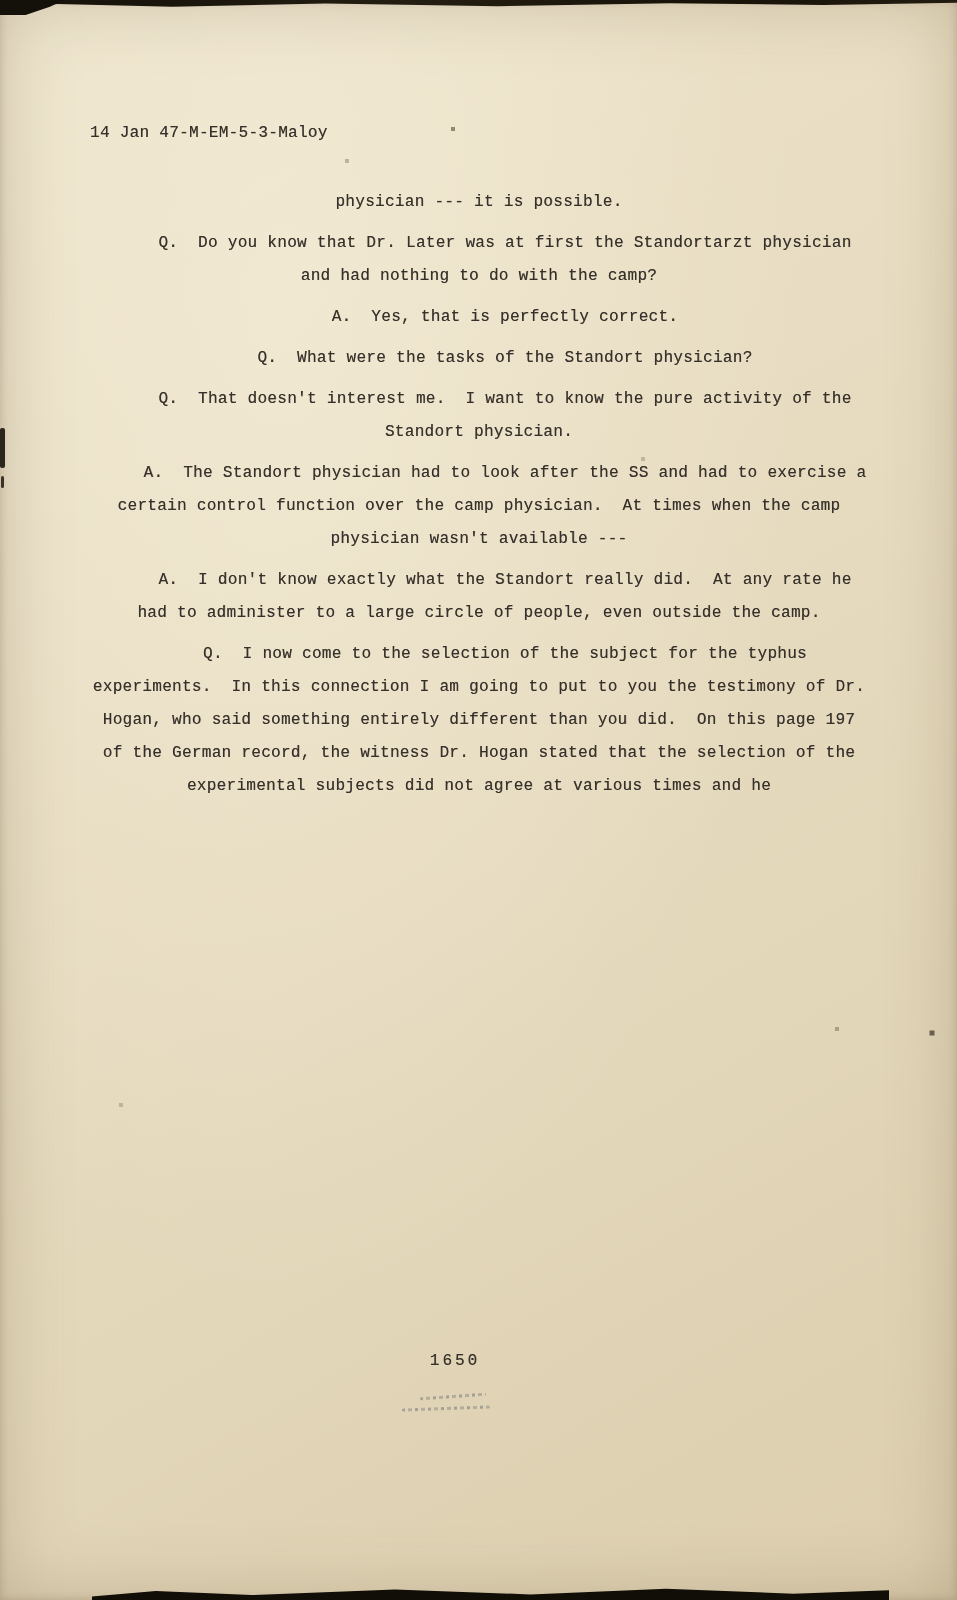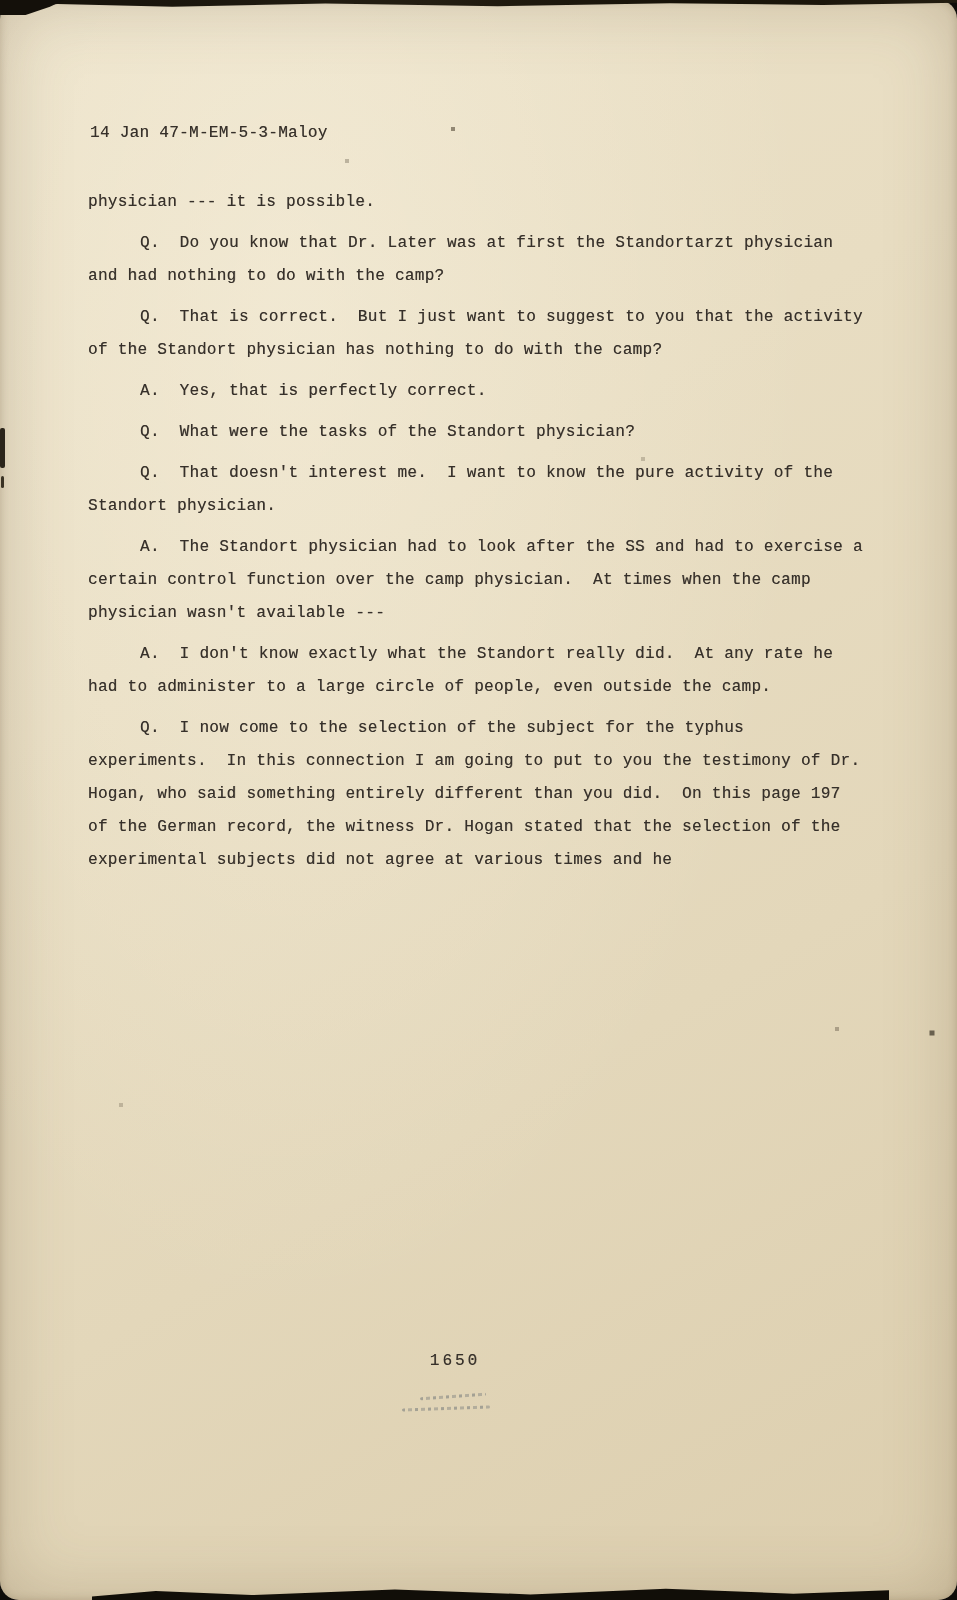--- a/index.html
+++ b/index.html
@@ -14,21 +14,20 @@
 
   .paper {
     position: absolute;
     top: 0; left: 0;
     width: 957px;
     height: 1600px;
     background:
       radial-gradient(ellipse at 30% 20%, rgba(255,250,235,0.35), rgba(0,0,0,0) 55%),
       linear-gradient(150deg, #ece2c9 0%, #e8ddc2 35%, #e3d7ba 65%, #dcceae 100%);
     box-shadow: inset 0 0 70px rgba(110,90,60,0.28), inset 0 0 8px rgba(90,70,45,0.25);
-    border-radius: 19px;
   }
 
   
   .edge-top {
     position: absolute;
     top: 0; left: 0;
     width: 100%;
     height: 9px;
     background: linear-gradient(90deg, #151109 0%, #1b160d 18%, #241e12 45%, #171208 72%, #221c10 100%);
     clip-path: polygon(0 0, 100% 0, 100% 30%, 86% 55%, 70% 35%, 52% 70%, 34% 40%, 18% 75%, 6% 45%, 0 100%);
@@ -97,20 +96,21 @@
     top: 186px;
     width: 782px;
     font-size: 16px;
     line-height: 33px;
     letter-spacing: 0.3px;
   }
   .para {
     margin: 0 0 8px 0;
     white-space: pre-wrap;
     text-indent: 52px;
+    text-align: center;
   }
   .para.noindent {
     text-indent: 0;
   }
 
   .page-number {
     position: absolute;
     top: 1352px;
     left: 405px;
     width: 100px;
@@ -152,21 +152,20 @@
   <div class="edge-left-mark-2"></div>
   <div class="specks"></div>
 
   <div class="header ink">
     <div>14 Jan 47-M-EM-5-3-Maloy</div>
   </div>
 
   <div class="body-text ink">
     <p class="para noindent">physician --- it is possible.</p>
     <p class="para">Q.  Do you know that Dr. Later was at first the Standortarzt physician and had nothing to do with the camp?</p>
-    <p class="para">Q.  That is correct.  But I just want to suggest to you that the activity of the Standort physician has nothing to do with the camp?</p>
     <p class="para">A.  Yes, that is perfectly correct.</p>
     <p class="para">Q.  What were the tasks of the Standort physician?</p>
     <p class="para">Q.  That doesn't interest me.  I want to know the pure activity of the Standort physician.</p>
     <p class="para">A.  The Standort physician had to look after the SS and had to exercise a certain control function over the camp physician.  At times when the camp physician wasn't available ---</p>
     <p class="para">A.  I don't know exactly what the Standort really did.  At any rate he had to administer to a large circle of people, even outside the camp.</p>
     <p class="para">Q.  I now come to the selection of the subject for the typhus experiments.  In this connection I am going to put to you the testimony of Dr. Hogan, who said something entirely different than you did.  On this page 197 of the German record, the witness Dr. Hogan stated that the selection of the experimental subjects did not agree at various times and he</p>
   </div>
 
   <div class="page-number ink">1650</div>
 

